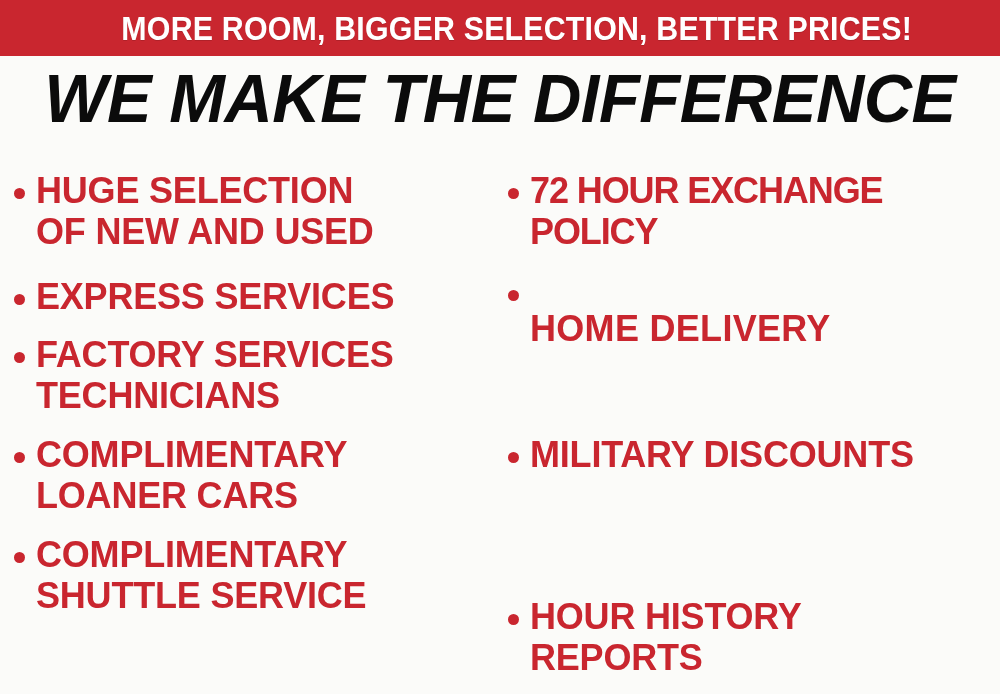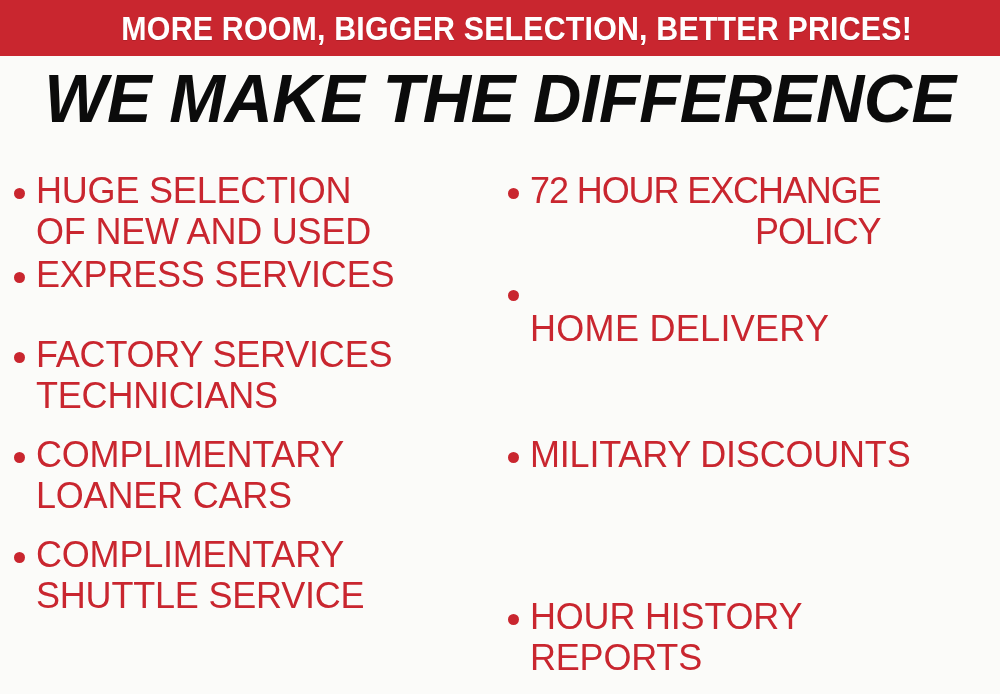--- a/index.html
+++ b/index.html
@@ -94,28 +94,28 @@
     width: 11px;
     height: 11px;
     border-radius: 50%;
     background: #c9262f;
     margin-top: 18px;
     margin-right: 11px;
   }
   .btext {
     color: #c9262f;
     font-family: "Liberation Sans", sans-serif;
-    font-weight: normal;
+    font-weight: bold;
     font-size: 36px;
     line-height: 41px;
     letter-spacing: -0.2px;
     white-space: pre-line;
   }
   
-  .tight .btext { letter-spacing: -1.1px; text-align: right; }
+  .tight .btext { letter-spacing: -1.1px; }
   .wide  .btext { letter-spacing: 0.3px; margin-top: 36px; }
 </style>
 </head>
 <body>
 
 <div class="poster">
 
   <div class="banner">
     <div class="banner-text">MORE ROOM, BIGGER SELECTION, BETTER PRICES!</div>
   </div>
@@ -123,21 +123,21 @@
   <div class="headline">WE MAKE THE DIFFERENCE</div>
 
   <div class="columns">
 
     <div class="col col-left">
       <div class="bullet" style="top:10px">
         <span class="dot"></span>
         <span class="btext">HUGE SELECTION
 OF NEW AND USED</span>
       </div>
-      <div class="bullet" style="top:94px">
+      <div class="bullet" style="top:116px">
         <span class="dot"></span>
         <span class="btext">EXPRESS SERVICES</span>
       </div>
       <div class="bullet" style="top:174px">
         <span class="dot"></span>
         <span class="btext">FACTORY SERVICES
 TECHNICIANS</span>
       </div>
       <div class="bullet" style="top:274px">
         <span class="dot"></span>

